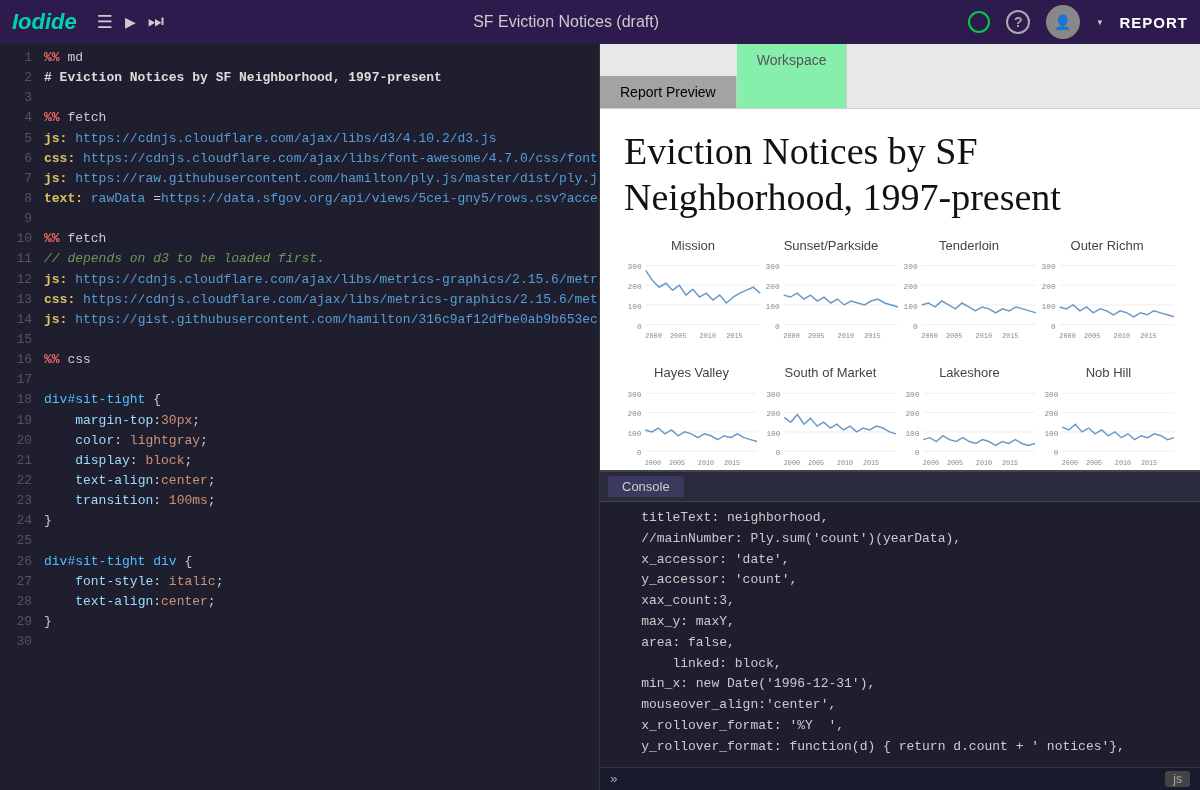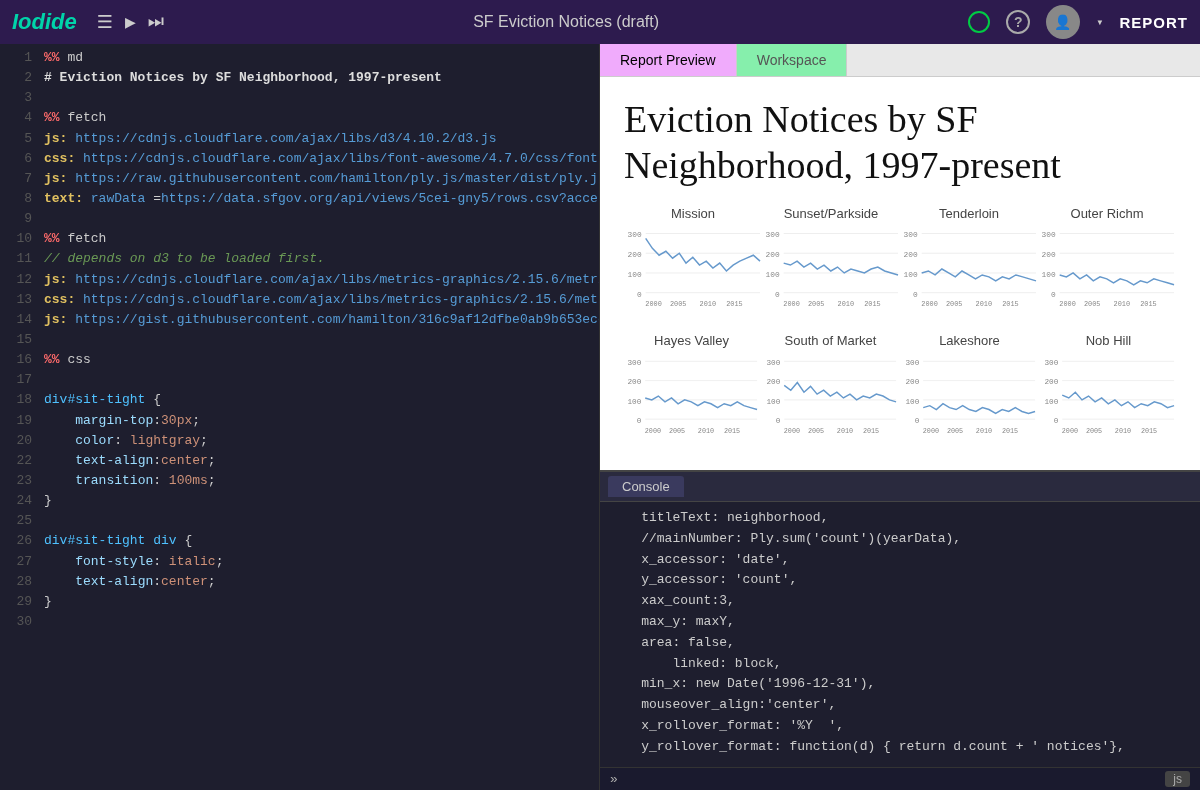--- a/index.html
+++ b/index.html
@@ -140,22 +140,23 @@
       border-bottom: 1px solid #ccc;
     }
     .right-tab {
       padding: 8px 20px;
       font-family: sans-serif;
       font-size: 14px;
       cursor: pointer;
       border-right: 1px solid #ccc;
     }
     .right-tab.active {
-      background: #f0abfc;
+      background: #a3a3a3;
       color: #000;
+      margin-top: 32px;
     }
     .right-tab.inactive {
       background: #86efac;
       color: #555;
     }
 
     
     #report-preview {
       background: #fff;
       padding: 20px 24px 10px;
@@ -342,20 +343,24 @@
           <span class="line-num">18</span>
           <span class="line-content"><span style="color: rgb(79, 193, 255); text-align: right;">div#sit-tight </span><span style="color: rgb(204, 204, 204);">{</span></span>
         </div>
         <div class="code-line">
           <span class="line-num">19</span>
           <span class="line-content"><span style="color: rgb(204, 204, 204);">    </span><span style="color: rgb(156, 220, 254);">margin-top</span><span style="color: rgb(204, 204, 204);">:</span><span style="color: rgb(206, 145, 120);">30px</span><span style="color: rgb(204, 204, 204);">;</span></span>
         </div>
         <div class="code-line">
           <span class="line-num">20</span>
           <span class="line-content"><span style="color: rgb(204, 204, 204);">    </span><span style="color: rgb(156, 220, 254);">color</span><span style="color: rgb(204, 204, 204);">: </span><span style="color: rgb(206, 145, 120);">lightgray</span><span style="color: rgb(204, 204, 204);">;</span></span>
+        </div>
+        <div class="code-line">
+          <span class="line-num">21</span>
+          <span class="line-content"><span style="color: rgb(204, 204, 204);">    </span><span style="color: rgb(156, 220, 254);">display</span><span style="color: rgb(204, 204, 204);">: </span><span style="color: rgb(206, 145, 120);">block</span><span style="color: rgb(204, 204, 204);">;</span></span>
         </div>
         <div class="code-line">
           <span class="line-num">22</span>
           <span class="line-content"><span style="color: rgb(204, 204, 204);">    </span><span style="color: rgb(156, 220, 254);">text-align</span><span style="color: rgb(204, 204, 204);">:</span><span style="color: rgb(206, 145, 120);">center</span><span style="color: rgb(204, 204, 204);">;</span></span>
         </div>
         <div class="code-line">
           <span class="line-num">23</span>
           <span class="line-content"><span style="color: rgb(204, 204, 204);">    </span><span style="color: rgb(156, 220, 254);">transition</span><span style="color: rgb(204, 204, 204);">: </span><span style="color: rgb(206, 145, 120);">100ms</span><span style="color: rgb(204, 204, 204);">;</span></span>
         </div>
         <div class="code-line">

